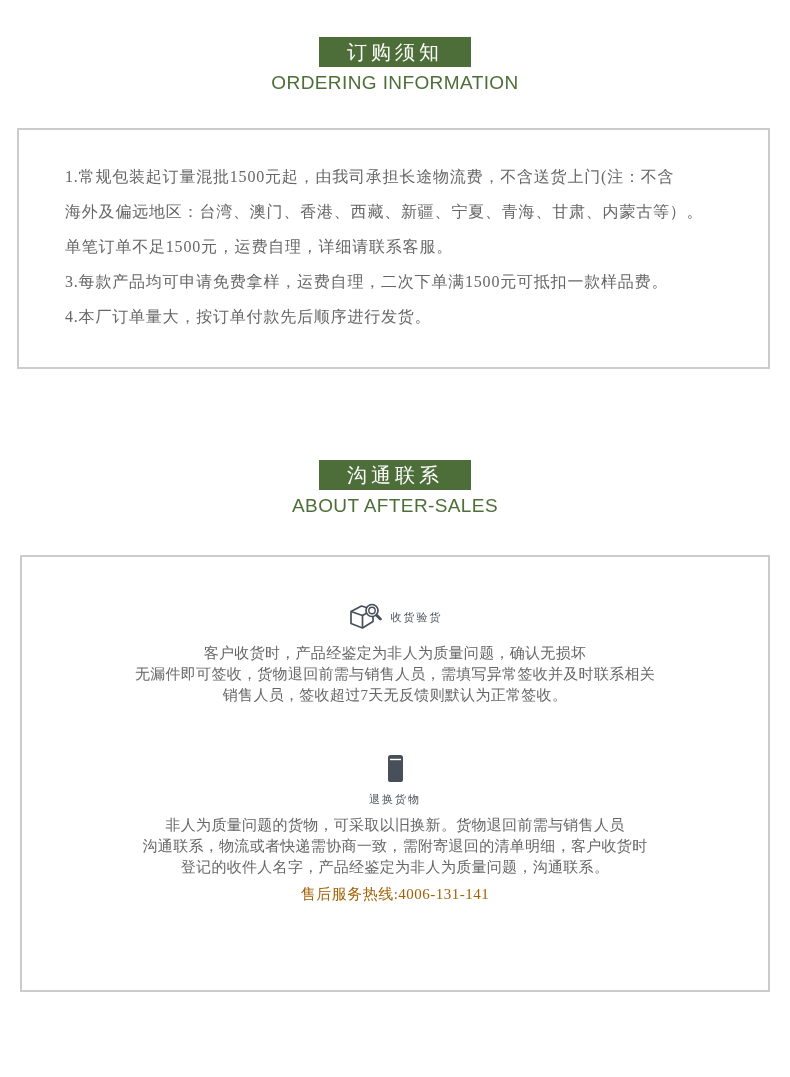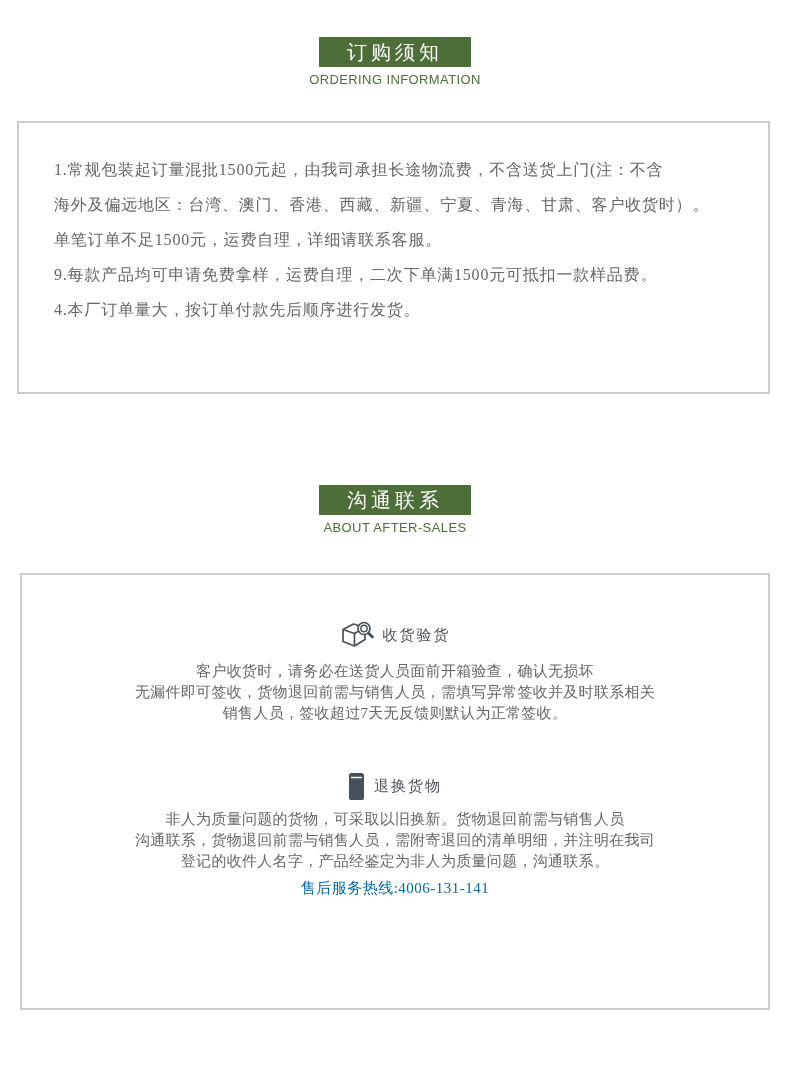--- a/index.html
+++ b/index.html
@@ -28,36 +28,36 @@
     color: #ffffff;
     font-family: "Liberation Sans", sans-serif;
     font-size: 20px;
     letter-spacing: 4px;
     text-align: center;
   }
   .subtitle {
     margin-top: 5px;
     color: #4d6e38;
     font-family: "Liberation Sans", sans-serif;
-    font-size: 13px;
+    font-size: 19px;
     letter-spacing: 0.4px;
     text-align: center;
   }
 
   
   .panel {
     margin: 0 20px;
     border: 2px solid #cccccc;
     background: #ffffff;
     box-sizing: border-box;
   }
   .panel-ordering {
     margin-top: 34px;
-    height: 273px;
-    padding: 29px 30px 0 35px;
+    height: 241px;
+    padding: 29px 30px 0 46px;
     margin-left: 17px;
   }
   .panel-ordering .line {
     font-size: 16px;
     color: #666666;
     line-height: 35px;
     letter-spacing: 0.8px;
     white-space: nowrap;
   }
 
@@ -68,57 +68,57 @@
     padding: 0 40px;
   }
   .section-head {
     display: flex;
     align-items: center;
     justify-content: center;
     gap: 9px;
     color: #47505a;
   }
   .sh-1 { margin-top: 44px; }
-  .sh-2 { margin-top: 48px; }
+  .sh-2 { margin-top: 48px; flex-direction: column; }
   .sh-3 { margin-top: 48px; }
   .section-title {
-    font-size: 15px;
+    font-size: 11px;
     color: #4a525c;
     letter-spacing: 2px;
   }
   .para {
     margin-top: 10px;
     font-size: 15px;
     color: #666666;
     line-height: 21px;
     letter-spacing: 0.3px;
   }
   .para-2 { margin-top: 8px; font-family: Liberation Serif, serif; }
   .hotline {
     margin-top: 7px;
     font-size: 15px;
-    color: #0369a1;
+    color: #a16207;
     letter-spacing: 0.5px;
   }
   .icon-wrap { display: inline-flex; align-items: center; }
   svg { display: block; }
 </style>
 </head>
 <body>
 
 <div class="sec-header header-ordering">
   <div class="badge">订购须知</div>
   <div class="subtitle">ORDERING INFORMATION</div>
 </div>
 
 <div class="panel panel-ordering">
   <div class="line">1.常规包装起订量混批1500元起，由我司承担长途物流费，不含送货上门(注：不含</div>
-  <div class="line">海外及偏远地区：台湾、澳门、香港、西藏、新疆、宁夏、青海、甘肃、客户收货时）。</div>
+  <div class="line">海外及偏远地区：台湾、澳门、香港、西藏、新疆、宁夏、青海、甘肃、内蒙古等）。</div>
   <div class="line">单笔订单不足1500元，运费自理，详细请联系客服。</div>
-  <div class="line">9.每款产品均可申请免费拿样，运费自理，二次下单满1500元可抵扣一款样品费。</div>
+  <div class="line">3.每款产品均可申请免费拿样，运费自理，二次下单满1500元可抵扣一款样品费。</div>
   <div class="line">4.本厂订单量大，按订单付款先后顺序进行发货。</div>
 </div>
 
 <div class="sec-header header-aftersales">
   <div class="badge">沟通联系</div>
   <div class="subtitle">ABOUT AFTER-SALES</div>
 </div>
 
 <div class="panel panel-aftersales">
 
@@ -131,35 +131,35 @@
           <path d="M14.5 14.5 L25 8.5"></path>
         </g>
         <circle cx="24" cy="9.5" r="6" fill="#ffffff" stroke="currentColor" stroke-width="1.7"></circle>
         <circle cx="24" cy="9.5" r="3.2" fill="none" stroke="currentColor" stroke-width="1.4"></circle>
         <line x1="28.6" y1="14.2" x2="32.4" y2="18" stroke="currentColor" stroke-width="2.8" stroke-linecap="round"></line>
       </svg>
     </span>
     <span class="section-title">收货验货</span>
   </div>
   <div class="para">
-    <div>客户收货时，请务必在送货人员面前开箱验查，确认无损坏</div>
+    <div>客户收货时，产品经鉴定为非人为质量问题，确认无损坏</div>
     <div>无漏件即可签收，货物退回前需与销售人员，需填写异常签收并及时联系相关</div>
     <div>销售人员，签收超过7天无反馈则默认为正常签收。</div>
   </div>
 
   <div class="section-head sh-2">
     <span class="icon-wrap">
       <svg width="17" height="29" viewBox="0 0 17 29" style="color:#47505a">
         <rect x="1" y="1" width="15" height="27" rx="2.6" fill="currentColor"></rect>
         <line x1="3" y1="5.5" x2="14" y2="5.5" stroke="#ffffff" stroke-width="1.4"></line>
       </svg>
     </span>
     <span class="section-title">退换货物</span>
   </div>
   <div class="para para-2">
     <div>非人为质量问题的货物，可采取以旧换新。货物退回前需与销售人员</div>
-    <div>沟通联系，货物退回前需与销售人员，需附寄退回的清单明细，并注明在我司</div>
+    <div>沟通联系，物流或者快递需协商一致，需附寄退回的清单明细，客户收货时</div>
     <div>登记的收件人名字，产品经鉴定为非人为质量问题，沟通联系。</div>
   </div>
 
   <div class="hotline">售后服务热线:4006-131-141</div>
 
 </div>
 
 </body></html>

